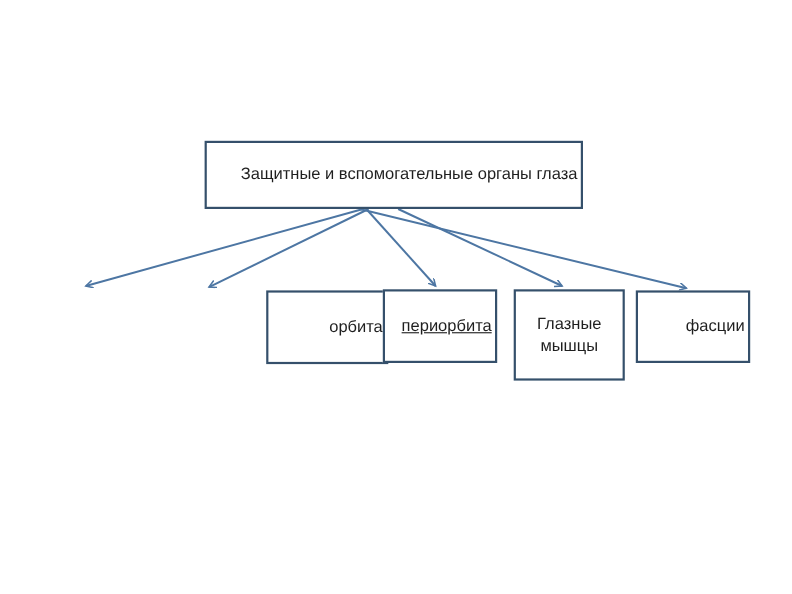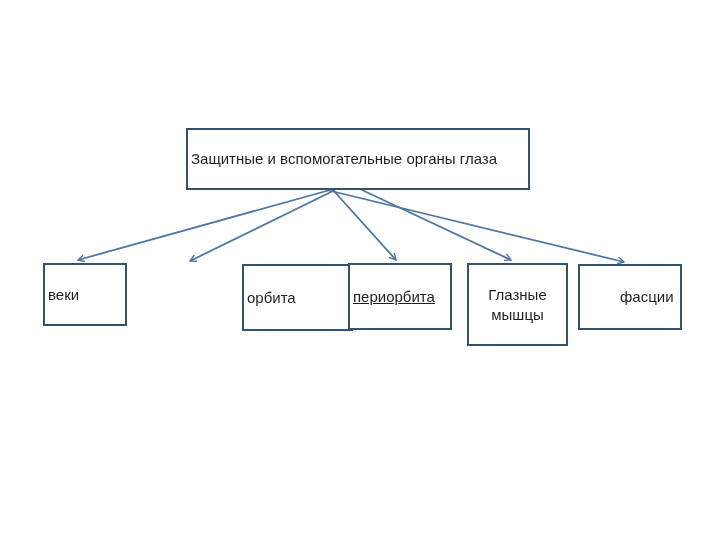--- a/index.html
+++ b/index.html
@@ -27,21 +27,21 @@
     stroke-width: 1.8;
     fill: none;
   }
   .box {
     position: absolute;
     box-sizing: border-box;
     background: #ffffff;
     border: 2px solid #35506b;
     display: flex;
     align-items: center;
-    justify-content: flex-start;
+    justify-content: flex-end;
     text-align: center;
     font-size: 15px;
     line-height: 20px;
     padding: 2px 3px;
   }
   .box.root {
     left: 186px;
     top: 128px;
     width: 344px;
     height: 62px;
@@ -71,23 +71,20 @@
     <line x1="335" y1="190" x2="190" y2="261" marker-end="url(#arw)" stroke="#4d76a3"></line>
     <line x1="333" y1="190" x2="396" y2="260" marker-end="url(#arw)" stroke="#4d76a3"></line>
     <line x1="362" y1="190" x2="511" y2="260" marker-end="url(#arw)" stroke="#4d76a3"></line>
     <line x1="327" y1="190" x2="624" y2="262" marker-end="url(#arw)" stroke="#4d76a3"></line>
   </svg>
 
   <div class="box root">
     <span>Защитные и вспомогательные органы глаза</span>
   </div>
 
-  <div class="box child-1">
-    <span>веки</span>
-  </div>
 
 
   <div class="box child-3">
     <span>орбита</span>
   </div>
 
   <div class="box child-4">
     <span>периорбита</span>
   </div>
 

